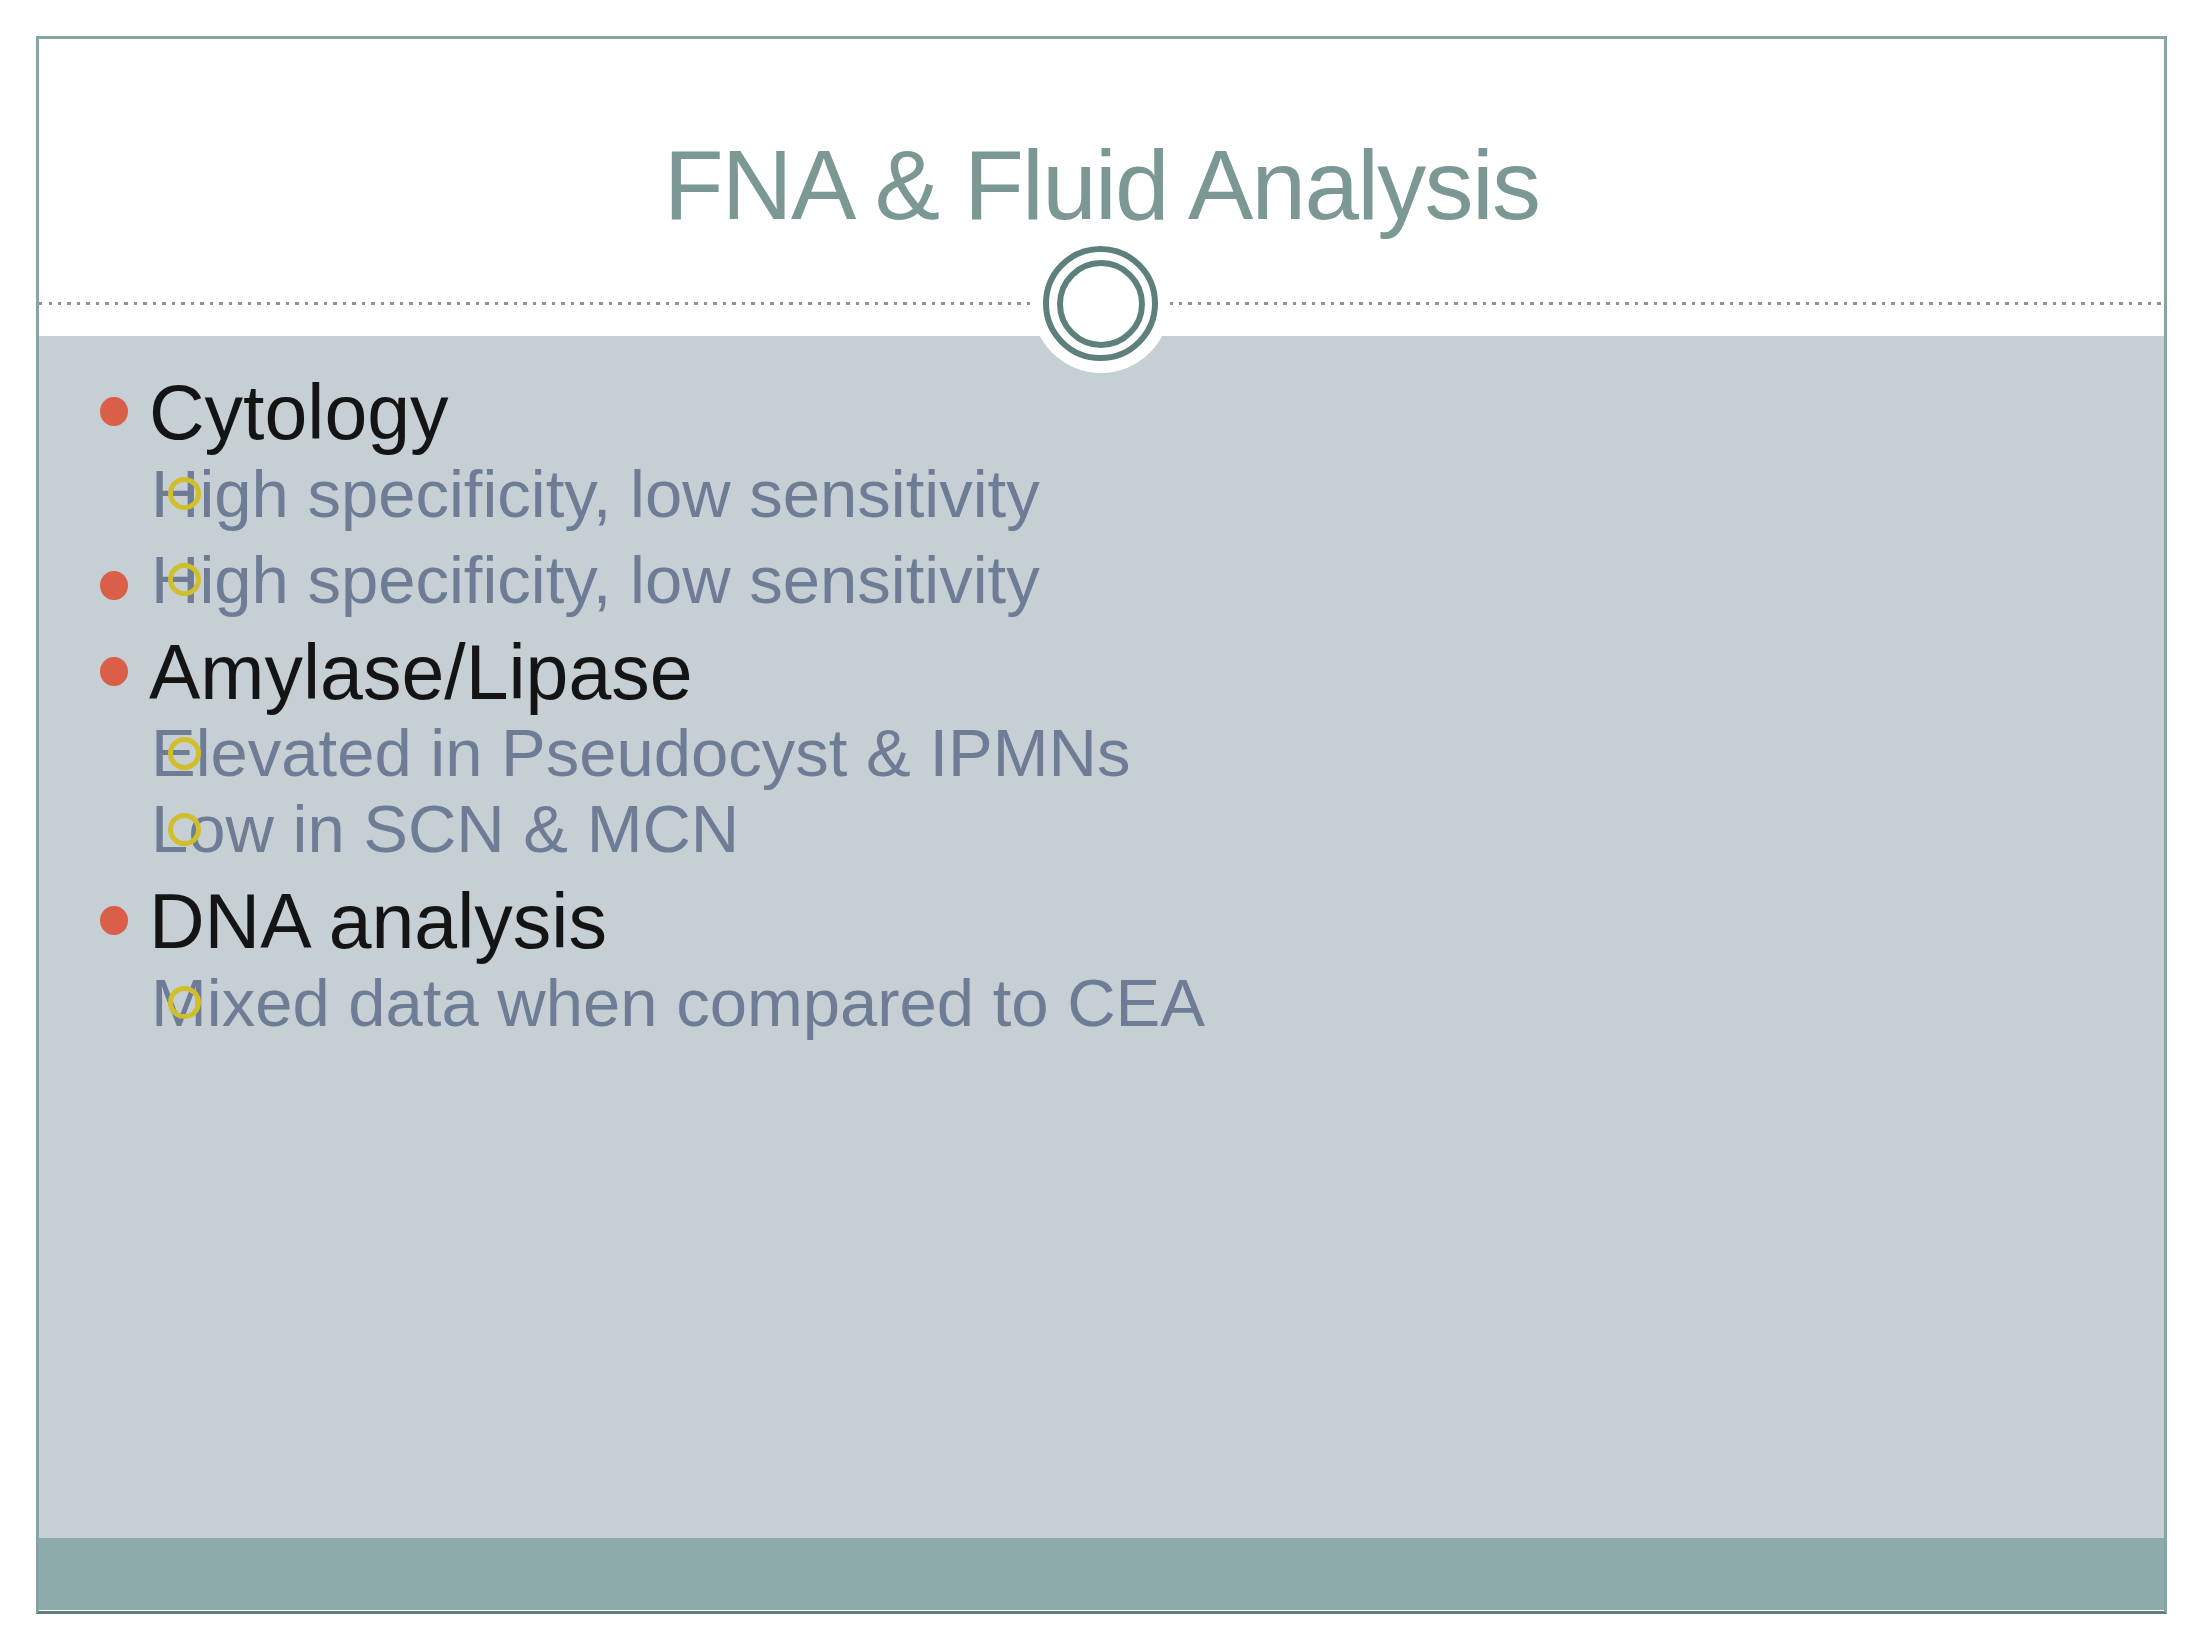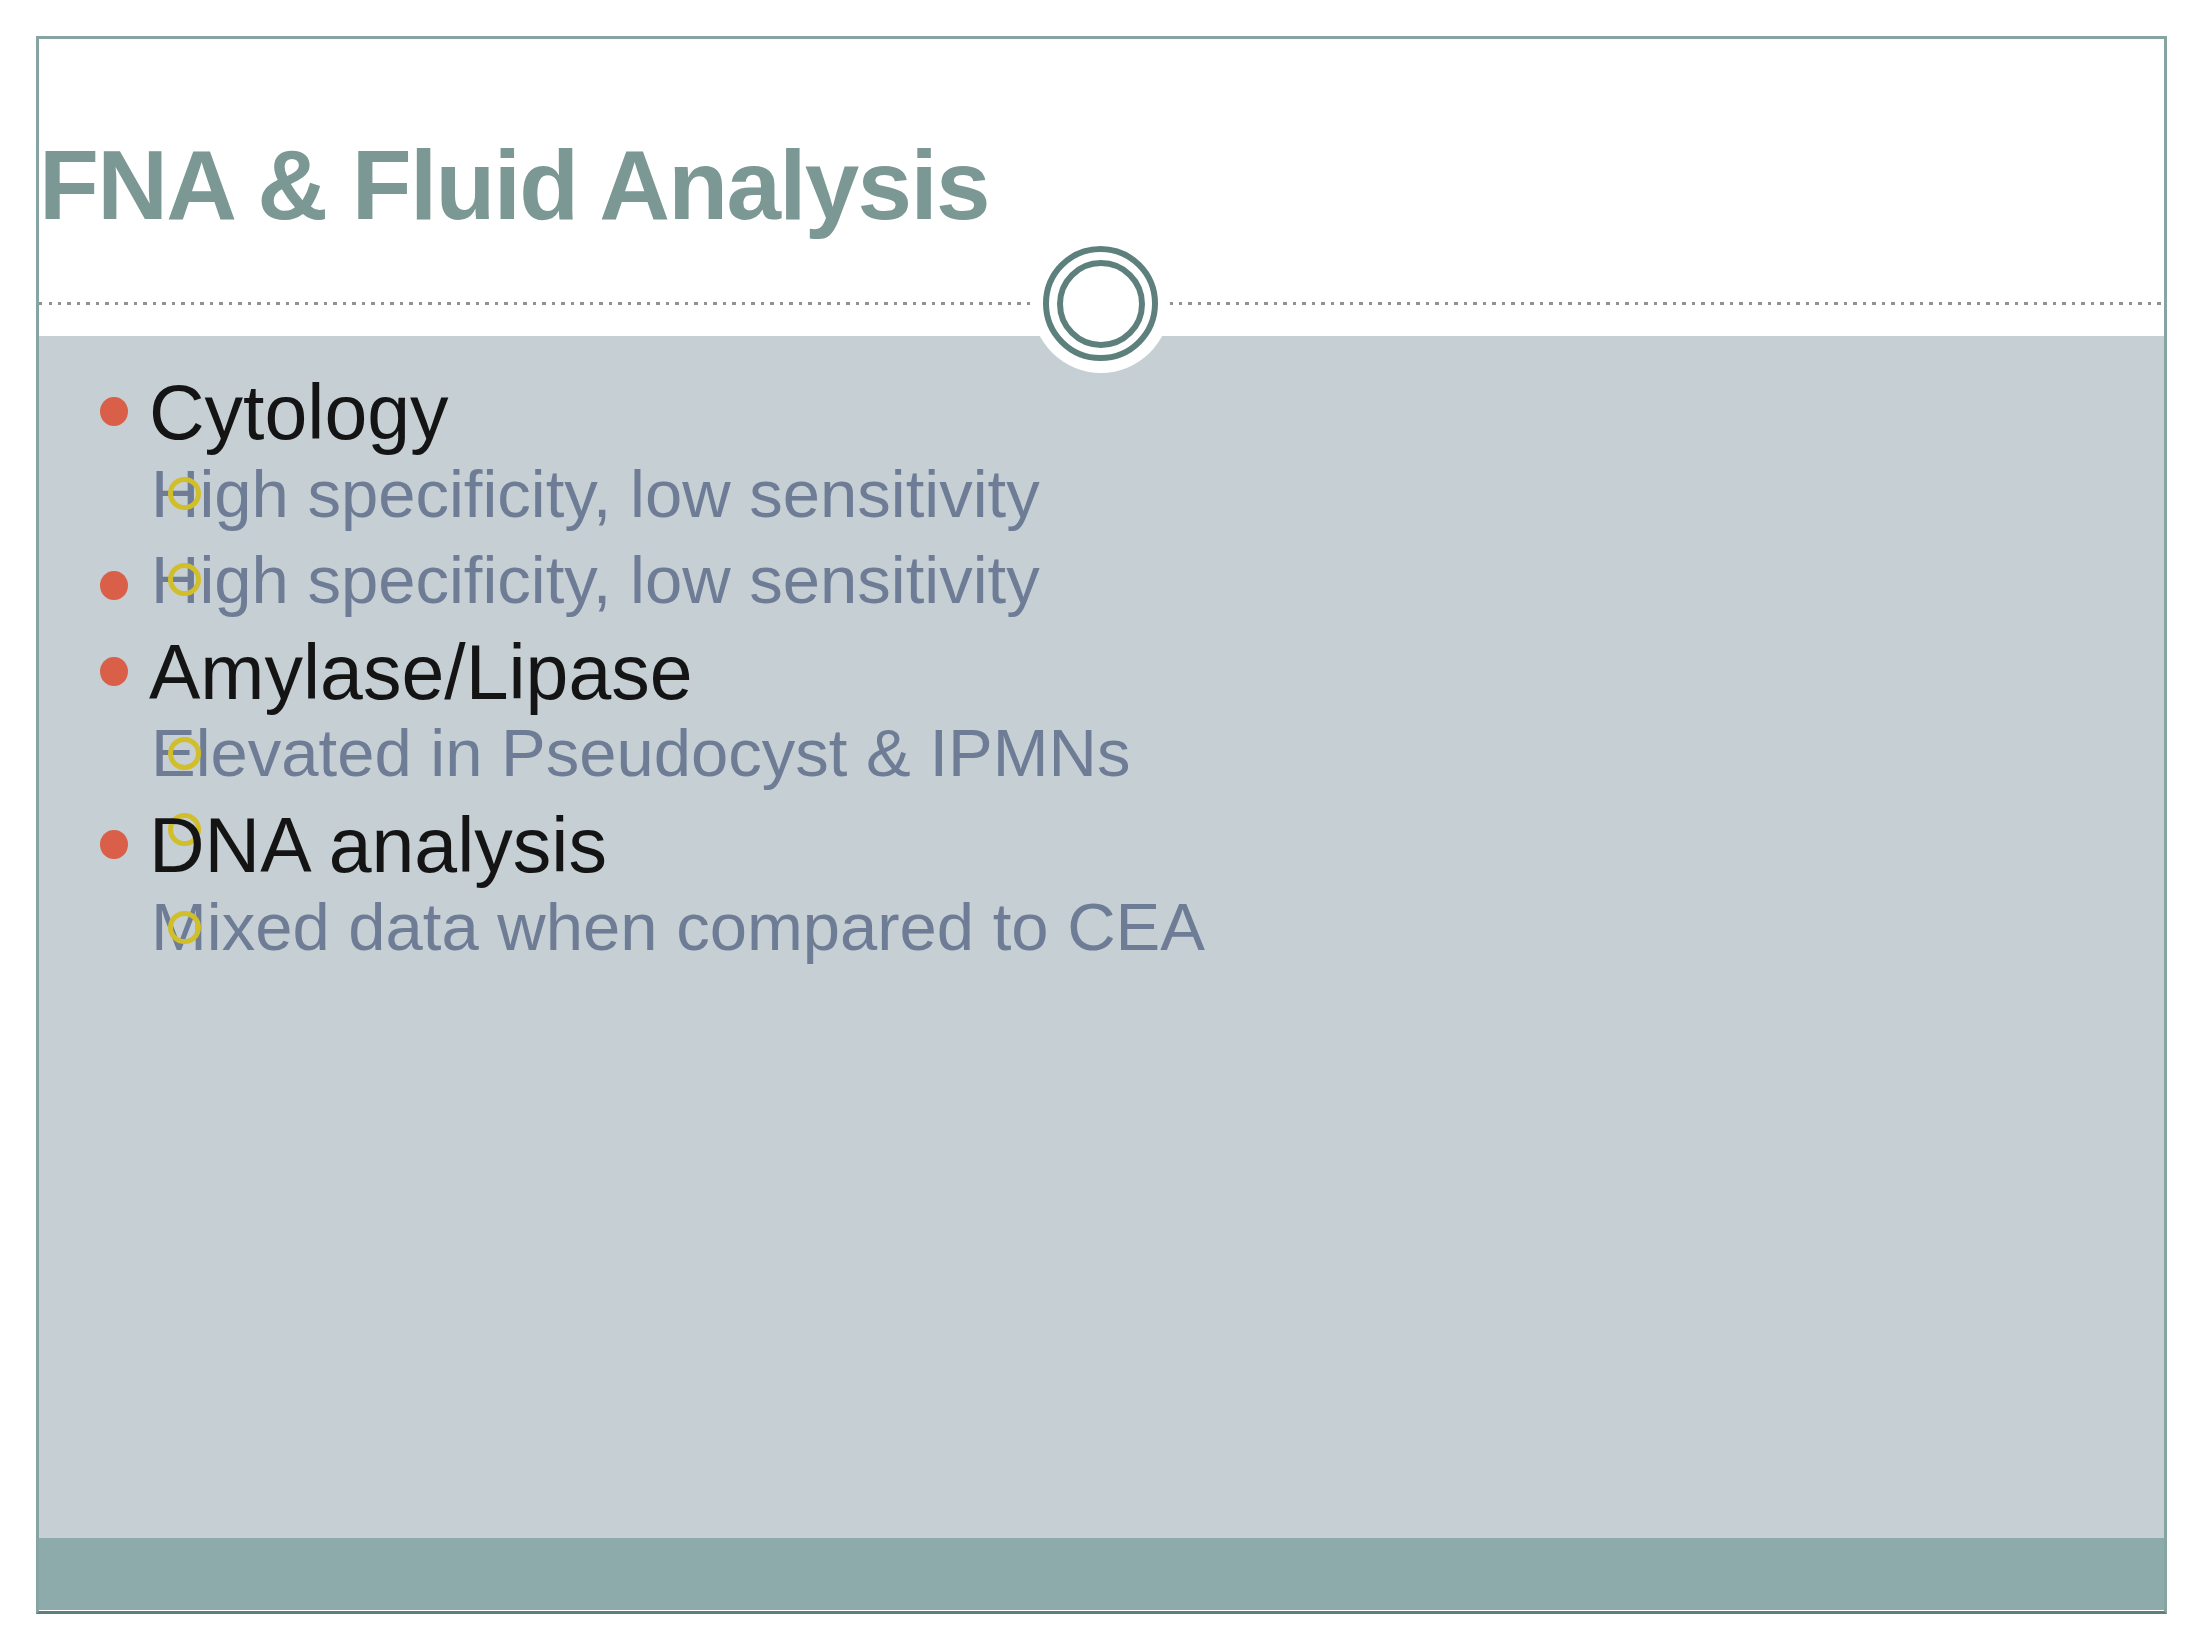--- a/index.html
+++ b/index.html
@@ -24,21 +24,21 @@
   .page{position:relative;width:2203px;height:1652px;background:#ffffff;}
   .slide{
     position:absolute;left:36px;top:36px;width:2131px;height:1578px;
     background:#ffffff;
     border:3.4px solid var(--slide-border);
     border-bottom-color:var(--slide-border-bottom);
   }
   
   .slide-title{
     position:absolute;top:86px;left:0;right:0;margin:0;
-    font-weight:bold;
+    text-align:center;font-weight:normal;
     font-size:98px;line-height:120px;letter-spacing:-1.7px;
     color:var(--title-text);
   }
   .content-bg{
     position:absolute;left:0;top:297px;width:100%;height:1202px;
     background:var(--body-bg);
   }
   .footer-band{
     position:absolute;left:0;top:1499px;width:100%;height:72px;
     background:var(--footer-band);
@@ -101,21 +101,21 @@
     <div class="ring-outer"></div>
     <div class="ring-inner"></div>
 
     <ul class="bullet-list">
         <li class="l1"><span class="dot"></span><span class="txt">Cytology</span></li>
         <li class="l2"><span class="ring"></span><span class="txt">High specificity, low sensitivity</span></li>
         <li class="l1"><span class="dot"></span></li>
         <li class="l2"><span class="ring"></span><span class="txt">High specificity, low sensitivity</span></li>
         <li class="l1"><span class="dot"></span><span class="txt">Amylase/Lipase</span></li>
         <li class="l2"><span class="ring"></span><span class="txt">Elevated in Pseudocyst &amp; IPMNs</span></li>
-        <li class="l2"><span class="ring"></span></li>
+        <li class="l2"><span class="ring"></span><span class="txt">Low in SCN &amp; MCN</span></li>
         <li class="l1"><span class="dot"></span><span class="txt">DNA analysis</span></li>
         <li class="l2"><span class="ring"></span><span class="txt">Mixed data when compared to CEA</span></li>
       </ul>
 
     <div class="footer-band"></div>
   </div>
 </div>
 
 
 </body></html>

